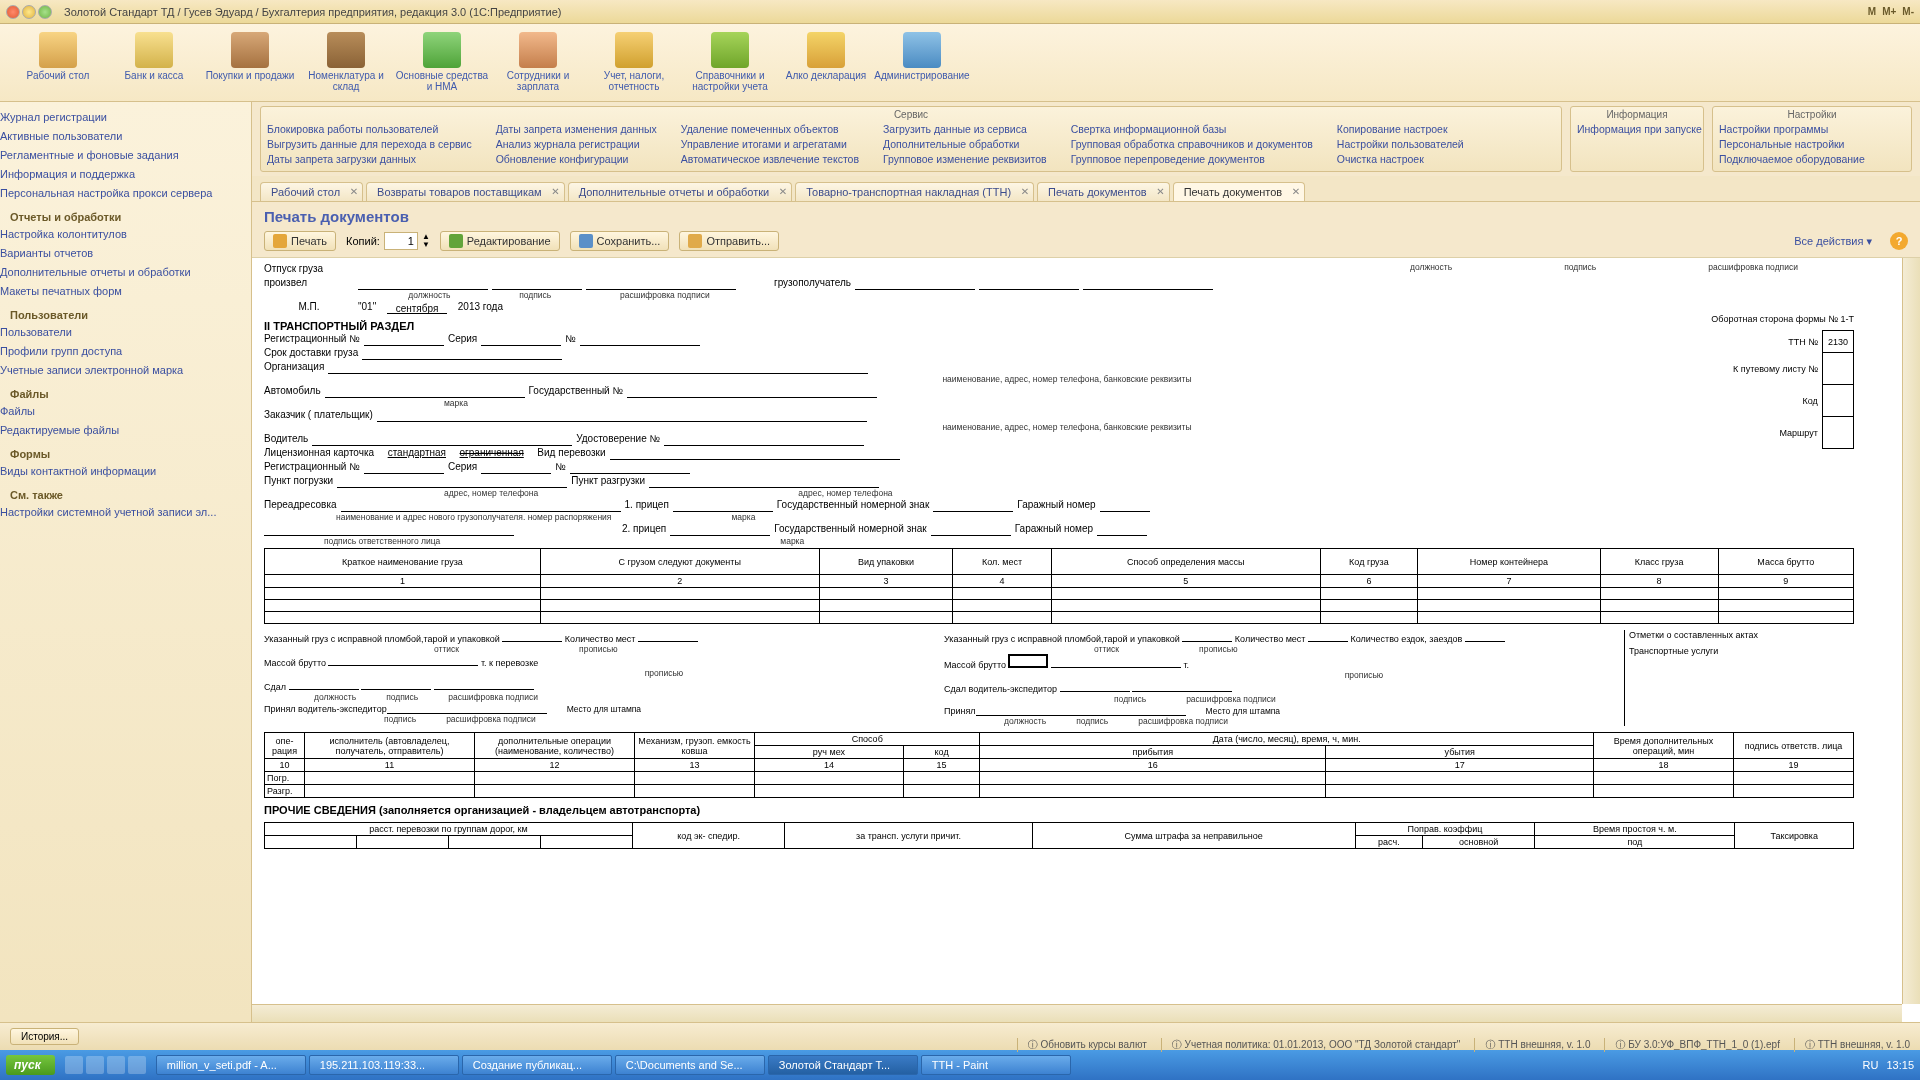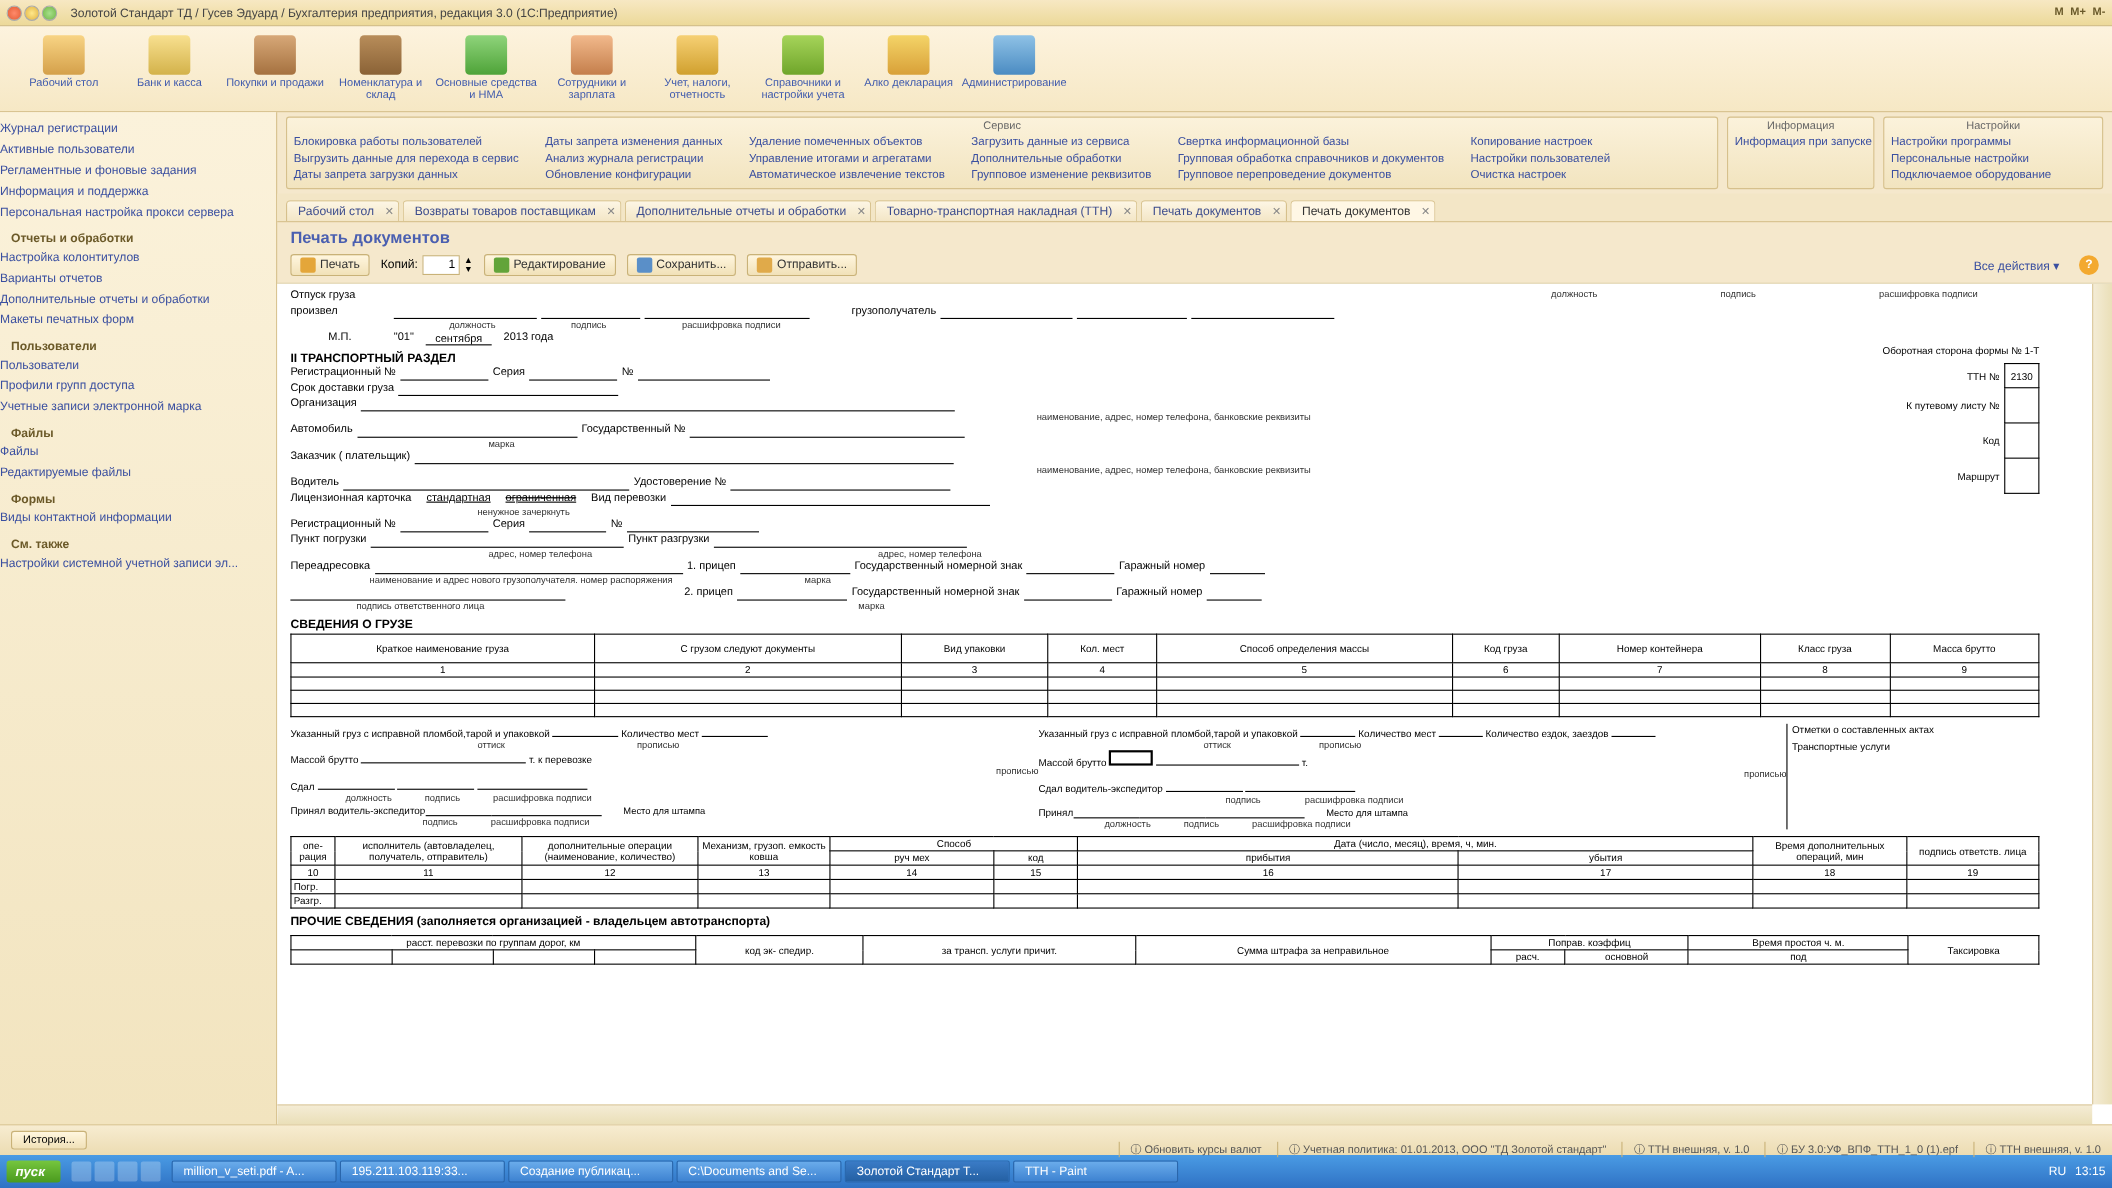--- a/index.html
+++ b/index.html
@@ -54,21 +54,21 @@
 .copies input { width: 34px; height: 18px; border: 1px solid #c9b278; text-align: right; padding-right: 3px; font-size: 11px; }
 .doctool .rlink { margin-left: auto; color: #3a4fa0; font-size: 11px; cursor: pointer; }
 .doctool .hcirc { width: 18px; height: 18px; border-radius: 9px; background: #f3a92f; color: #fff; text-align: center; line-height: 18px; font-weight: bold; margin-left: 8px; cursor: pointer; }
 
 .docarea { flex: 1; background: #fff; position: relative; overflow: hidden; }
 .docscroll { position: absolute; top: 0; left: 0; right: 18px; bottom: 18px; overflow: auto; padding: 4px 12px; }
 .scr-v { position: absolute; right: 0; top: 0; bottom: 18px; width: 18px; background: linear-gradient(90deg,#f4ecd5,#eadfb8); border-left: 1px solid #d6c08c; }
 .scr-h { position: absolute; left: 0; right: 18px; bottom: 0; height: 18px; background: linear-gradient(#f4ecd5,#eadfb8); border-top: 1px solid #d6c08c; }
 
 .doc { font-size: 10px; color: #000; width: 1590px; }
-.doc .small { font-size: 8.5px; color: #333; text-align: right; }
+.doc .small { font-size: 8.5px; color: #333; text-align: center; }
 .doc .ln { border-bottom: 1px solid #000; display: inline-block; min-width: 40px; height: 12px; vertical-align: bottom; }
 .doc .row { display: flex; align-items: flex-end; gap: 4px; line-height: 14px; }
 .doc .sectitle { font-weight: bold; font-size: 11px; margin-top: 6px; }
 
 .toprow { display: flex; align-items: flex-start; }
 .topleft { flex: 1; }
 .toptextrow { display:flex; justify-content:space-around; font-size:8.5px; margin-left:340px; }
 
 .trright { width: 164px; margin-left: 20px; }
 .trright table { border-collapse: collapse; width: 100%; }
@@ -321,21 +321,20 @@
                   <span class="ln" style="width:490px"></span>
                 </div>
               <div class="small" style="text-align:center;margin-left:200px">наименование, адрес, номер телефона, банковские реквизиты</div>
               <div class="row">
                   <span>Водитель</span>
                   <span class="ln" style="width:260px"></span>
                   <span>Удостоверение №</span>
                   <span class="ln" style="width:200px"></span>
                 </div>
               <div class="row"><span>Лицензионная карточка</span>&nbsp;&nbsp;<span style="text-decoration:underline">стандартная</span>&nbsp;&nbsp;<span style="text-decoration:line-through underline">ограниченная</span>&nbsp;&nbsp;<span>Вид перевозки</span><span class="ln" style="width:290px"></span></div>
-              <div class="small" style="margin-left:170px;text-align:left">ненужное зачеркнуть</div>
               <div class="row">
                   <span>Регистрационный №</span>
                   <span class="ln" style="width:80px"></span>
                   <span>Серия</span>
                   <span class="ln" style="width:70px"></span>
                   <span>№</span>
                   <span class="ln" style="width:120px"></span>
                 </div>
               <div class="row">
                   <span>Пункт погрузки</span>
@@ -394,21 +393,20 @@
                     </tr>
                 <tr>
                       <td class="lbl" style="height:32px">Маршрут</td>
                       <td></td>
                     </tr>
               </tbody>
                 </table>
             </div>
           </div>
 
-          <div class="sectitle">СВЕДЕНИЯ О ГРУЗЕ</div>
           <table class="cargotbl">
             <tbody>
                 <tr id="chdr">
                   <th>Краткое наименование груза</th>
                   <th>С грузом следуют документы</th>
                   <th>Вид упаковки</th>
                   <th>Кол. мест</th>
                   <th>Способ определения массы</th>
                   <th>Код груза</th>
                   <th>Номер контейнера</th>

